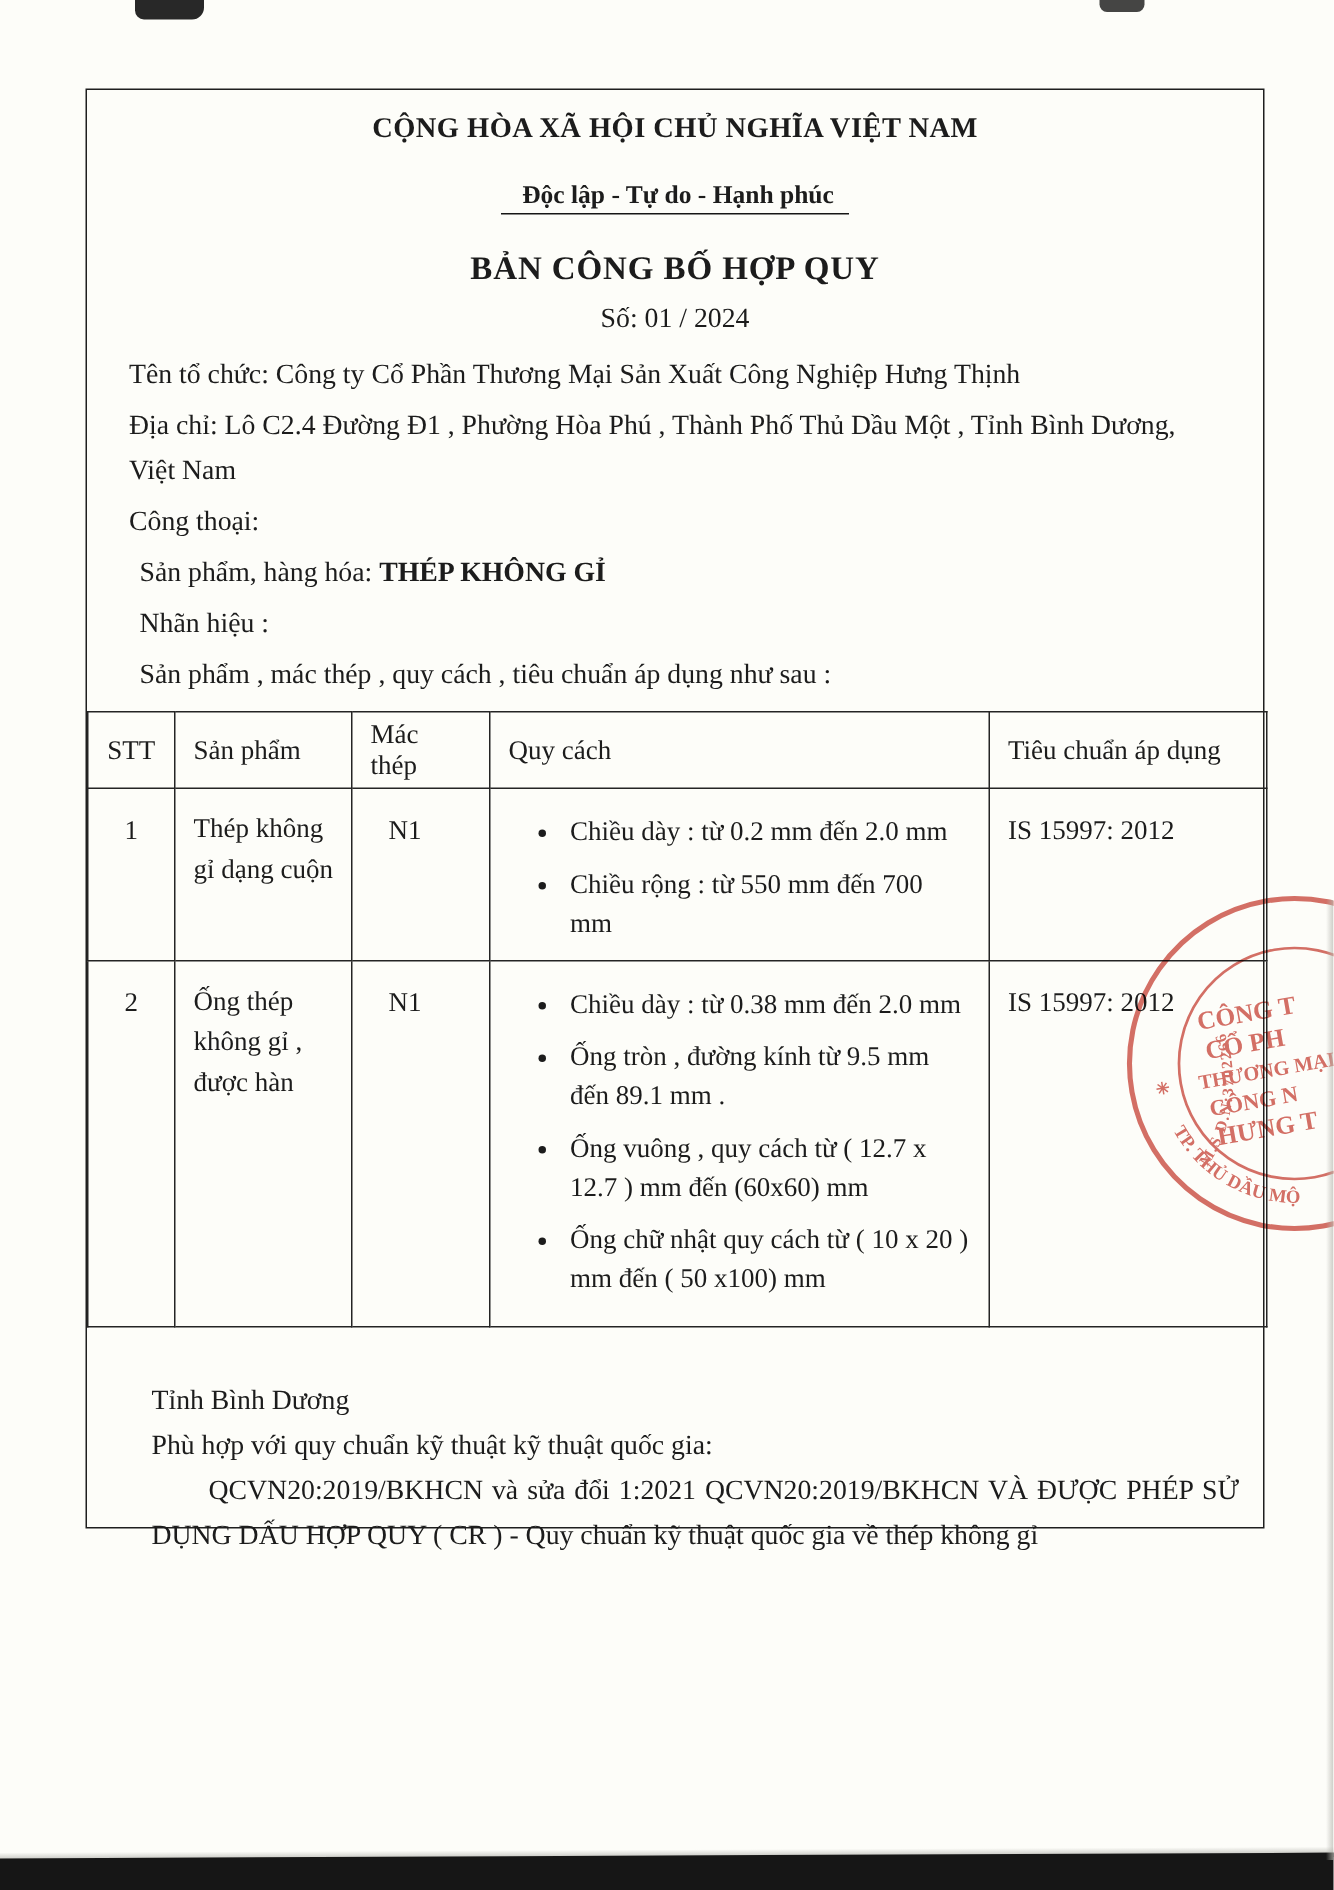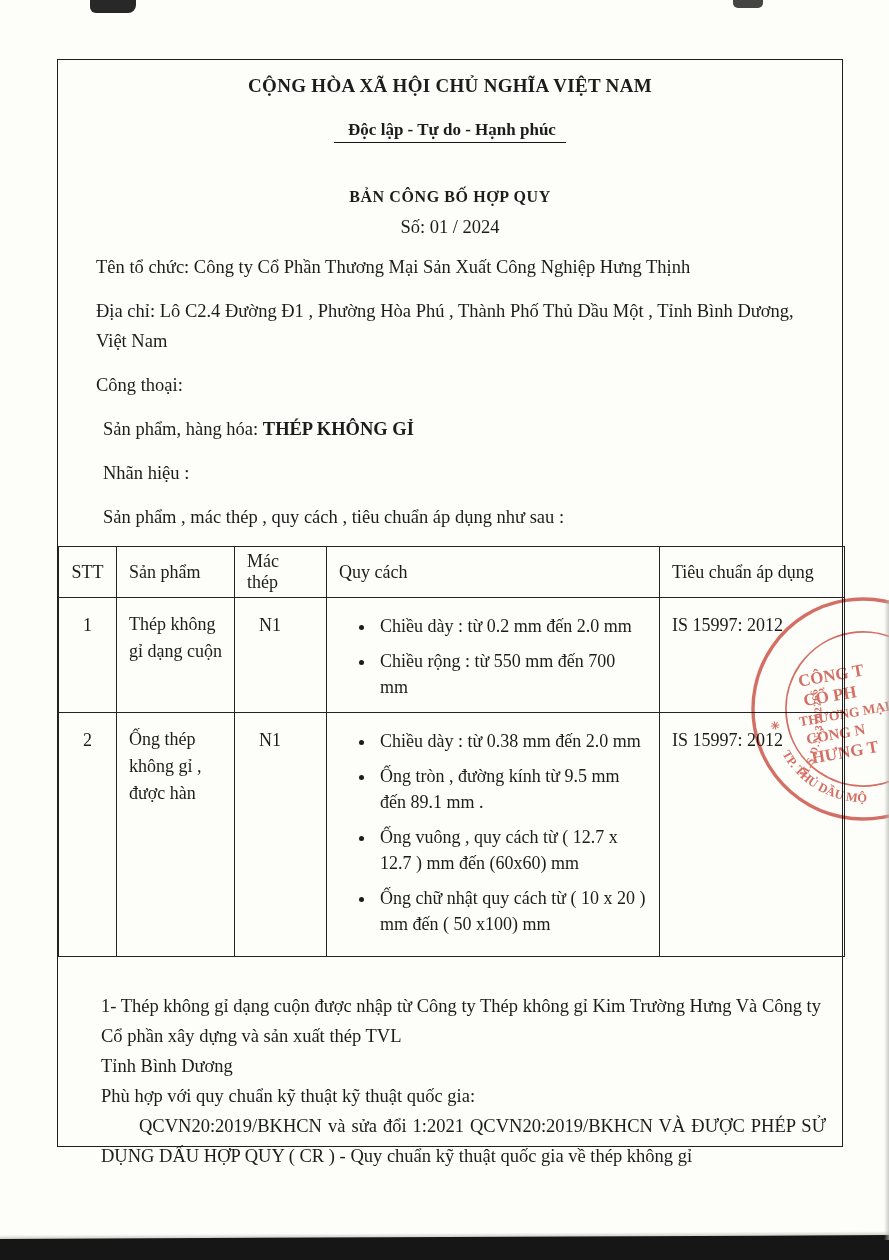--- a/index.html
+++ b/index.html
@@ -16,35 +16,35 @@
   
   .artifact { position:absolute; background:#161616; }
   .smudge-tl { left:90px; top:0; width:46px; height:13px; border-radius:0 0 8px 6px; opacity:.92; }
   .smudge-tr { left:733px; top:0; width:30px; height:8px; border-radius:0 0 5px 5px; opacity:.8; }
   .bottom-band { left:-10px; bottom:-4px; width:920px; height:27px; transform:rotate(-0.25deg); }
   .bottom-gray { left:-10px; bottom:20px; width:920px; height:7px; background:linear-gradient(#fdfdf9,#9a9a94); transform:rotate(-0.25deg); opacity:.8; }
   .right-shadow { right:0; top:600px; width:5px; height:640px; background:linear-gradient(to left,#b7b7b0,rgba(255,255,255,0)); opacity:.7; }
 
   
   .border-box {
-    position:absolute; left:57px; top:59px; width:786px; height:1088px;
+    position:absolute; left:57px; top:59px; width:786px; height:960px;
     border:1.7px solid #1f1f1f;
   }
   .pad { padding:0 24px; }
 
   .nat-header { text-align:center; margin-top:15px; }
   .nat-title { font-weight:bold; font-size:19px; letter-spacing:.3px; }
   .motto { display:inline-block; font-weight:bold; font-size:17px; margin-top:5px;
            border-bottom:1.8px solid #161616; padding:0 10px 2px 14px; }
 
-  .doc-title { text-align:center; font-size:16px; font-weight:bold; letter-spacing:.6px; margin-top:45px; }
+  .doc-title { text-align:center; font-size:22px; font-weight:bold; letter-spacing:.6px; margin-top:23px; }
   .doc-no { text-align:center; font-size:18.5px; margin-top:11px; }
 
   .body-text { margin-top:11px; font-size:18.5px; line-height:30px; }
-  .body-text p { margin:14px; }
+  .body-text p { margin:4px; }
   .p-indent { padding-left:7px; }
   .bold { font-weight:bold; }
 
   
   table { width:100%; border-collapse:collapse; table-layout:fixed; margin-top:9px; }
   th, td { border:1.7px solid #242424; font-size:18px; }
   th { font-weight:normal; height:42px; text-align:left; padding:4px 12px; vertical-align:middle; }
   th.c, td.c { text-align:center; padding:4px 4px; }
   td { vertical-align:top; padding:13px 12px 12px 12px; line-height:27px; }
   td.stt { padding-top:14px; }
@@ -132,21 +132,20 @@
               <li>Ống vuông , quy cách từ ( 12.7 x 12.7 ) mm đến (60x60) mm</li>
               <li>Ống chữ nhật quy cách từ ( 10 x 20 ) mm đến ( 50 x100) mm</li>
             </ul>
           </td>
           <td class="std">IS 15997: 2012</td>
         </tr>
       </tbody>
     </table>
 
     <div class="notes">
-      <p>1-  Thép không gỉ dạng cuộn được nhập từ Công ty Thép không gỉ Kim Trường Hưng Và Công ty Cổ phần xây dựng và sản xuất thép TVL</p>
       <p class="flush">Tỉnh Bình Dương</p>
       <p class="flush">Phù hợp với quy chuẩn kỹ thuật kỹ thuật quốc gia:</p>
       <p class="final">QCVN20:2019/BKHCN  và  sửa  đổi  1:2021  QCVN20:2019/BKHCN  VÀ  ĐƯỢC PHÉP SỬ DỤNG DẤU HỢP QUY ( CR ) -  Quy chuẩn kỹ thuật quốc gia về thép không gỉ</p>
     </div>
 
   </div>
 
   <svg class="stamp" viewBox="0 0 242 242">
     <g transform="rotate(-10 121 121)" fill="none" stroke="#c9473c">
       <circle cx="121" cy="121" r="110" stroke-width="3.4"></circle>

